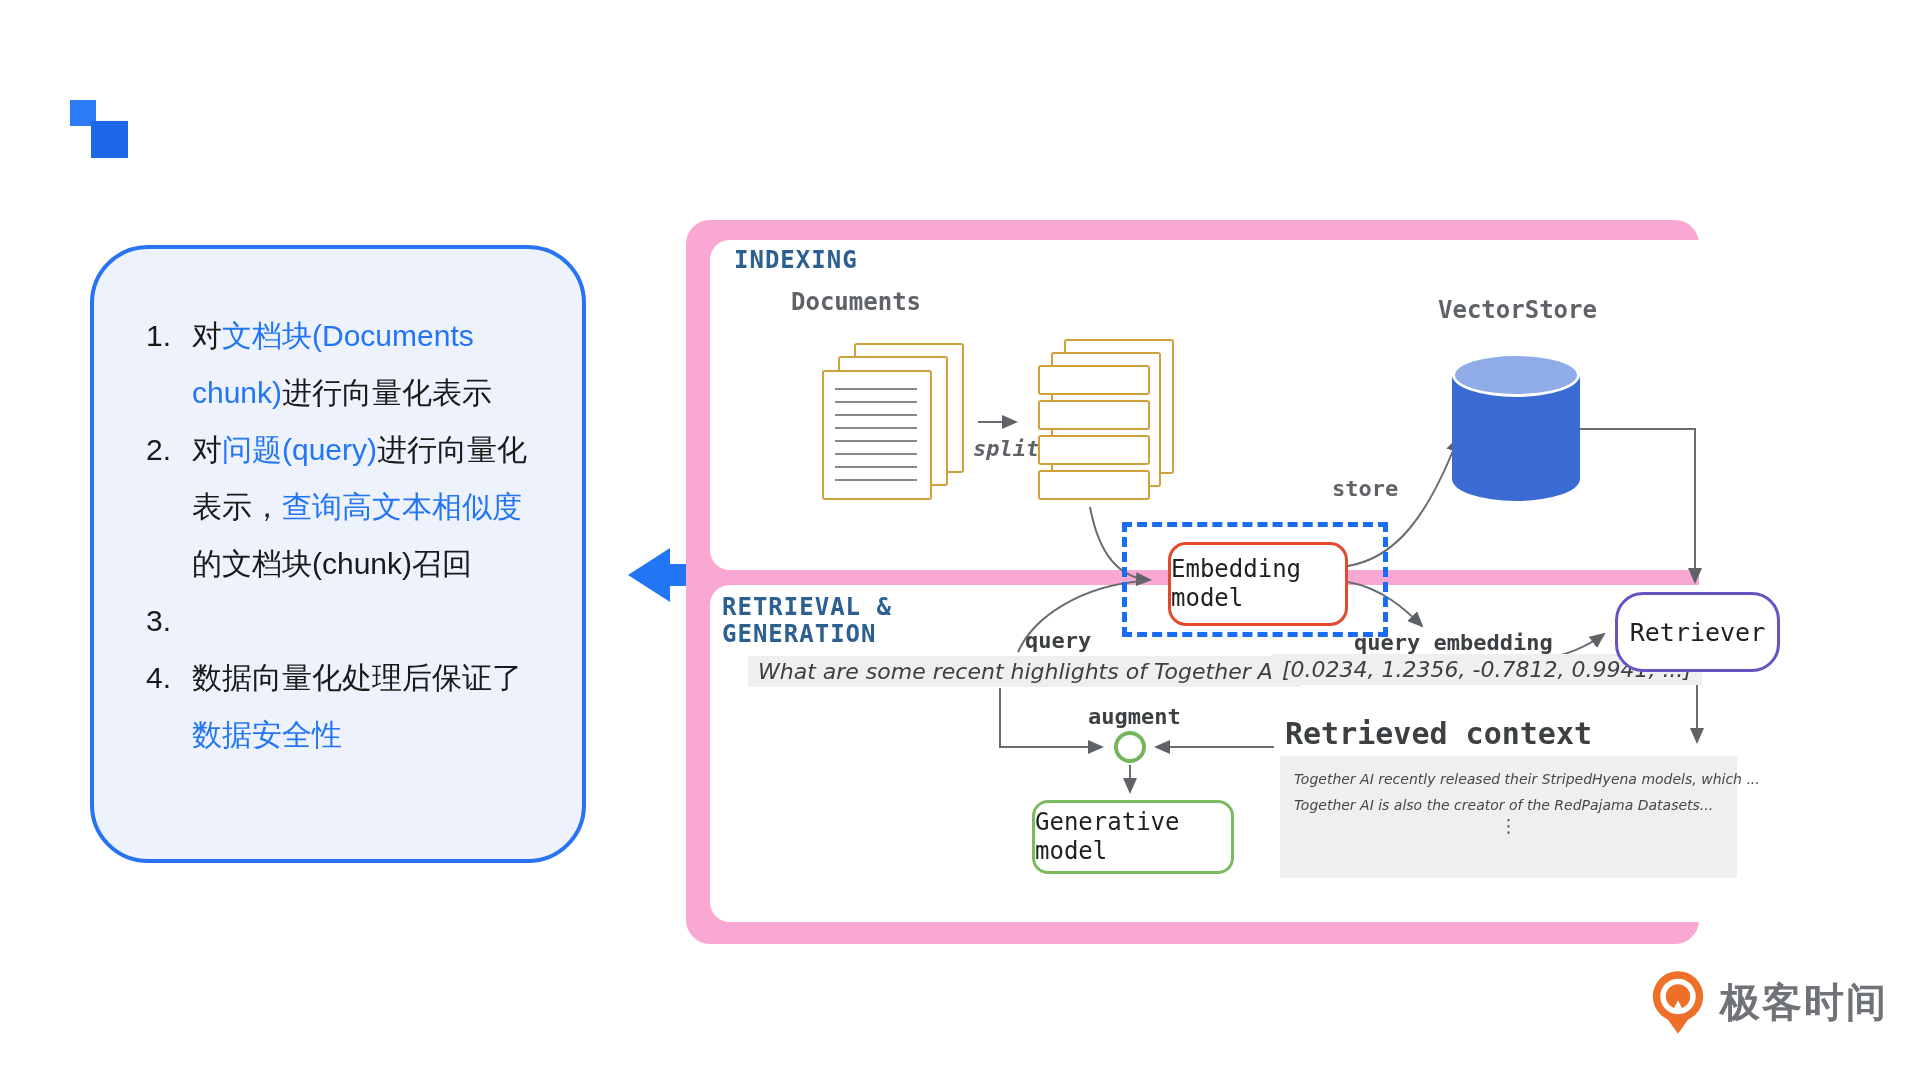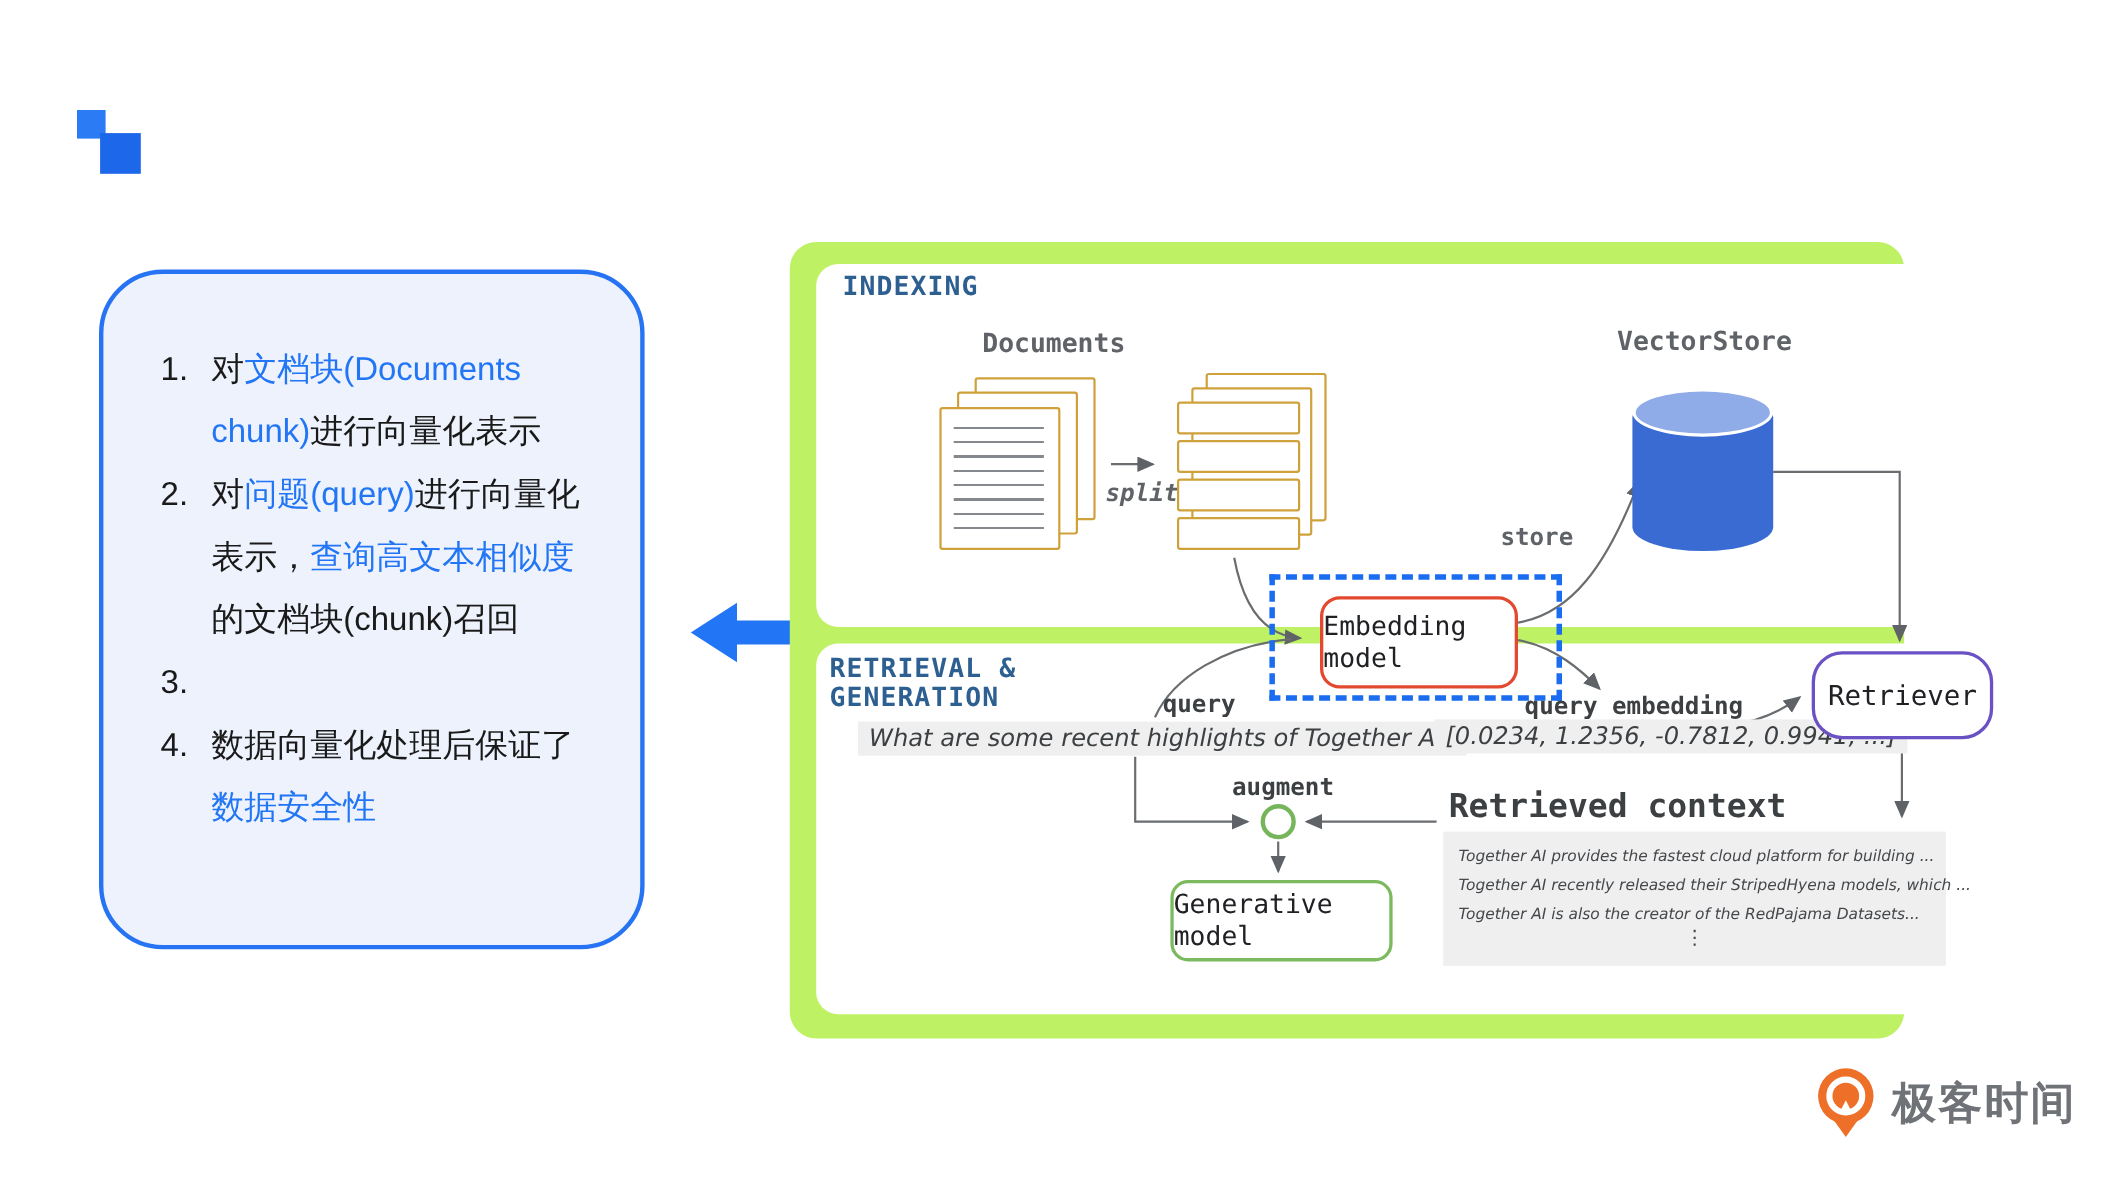--- a/index.html
+++ b/index.html
@@ -20,21 +20,21 @@
   .note-item{display:flex;font-size:30px;line-height:57px;color:#1a1a1a;}
   .note-num{width:46px;flex:none;}
   .note-body{width:352px;}
   .note-body .hl{color:#2276f5;}
 
   
   .big-arrow{position:absolute;left:620px;top:540px;}
 
   
   .diagram{position:absolute;left:686px;top:220px;width:1013px;height:724px;
-           background:#bef264;border-radius:24px;margin-left:32px;}
+           background:#f9a8d4;border-radius:24px;}
   .panel{position:absolute;background:#ffffff;border-radius:20px;}
   .panel-indexing{left:24px;top:20px;width:1098px;height:330px;}
   .panel-retrieval{left:24px;top:365px;width:1098px;height:337px;}
   .d-label{position:absolute;font-family:"DejaVu Sans Mono",monospace;font-weight:700;}
   .section-label{color:#2d6091;font-size:24px;letter-spacing:1px;}
   .gray-label{color:#5f6368;font-size:24px;}
   .dark-label{color:#3c4043;font-size:22px;}
 
   .connectors{position:absolute;left:0;top:0;pointer-events:none;}
 
@@ -146,21 +146,21 @@
         <path d="M852,440 C880,436 902,426 918,414" marker-end="url(#ah)"></path>
         <path d="M894,209 H1009 V362" marker-end="url(#ah)"></path>
         <path d="M1011,454 V522" marker-end="url(#ah)"></path>
         <path d="M314,468 V527 H416" marker-end="url(#ah)"></path>
         <path d="M588,527 H470" marker-end="url(#ah)"></path>
         <path d="M444,545 V572" marker-end="url(#ah)"></path>
       </g>
     </svg>
 
     <span class="d-label section-label" style="left:48px;top:26px;">INDEXING</span>
-    <span class="d-label gray-label" style="left:105px;top:78px;width:200px;text-align:right;">Documents</span>
+    <span class="d-label gray-label" style="left:105px;top:68px;width:200px;text-align:left;">Documents</span>
 
     <div class="doc-stack">
       <div class="doc-page" style="left:32px;top:0;"></div>
       <div class="doc-page" style="left:16px;top:13px;"></div>
       <div class="doc-page" style="left:0;top:27px;">
         <div class="doc-lines"></div>
       </div>
     </div>
 
     <span class="d-label gray-label" style="left:287px;top:216px;font-size:22px;font-style:italic;">split</span>
@@ -193,21 +193,20 @@
     <div class="handwrite query-text">What are some recent highlights of Together AI?</div>
 
     <span class="d-label dark-label" style="left:668px;top:410px;">query embedding</span>
     <div class="handwrite vector-text">[0.0234, 1.2356, -0.7812, 0.9941, ...]</div>
 
     <div class="node-box retriever-box">Retriever</div>
 
     <span class="d-label ctx-heading" style="position:absolute;">Retrieved context</span>
     <div class="context-box">
       <div class="ctx-lines">
-          <div class="ctx-line">Together AI provides the fastest cloud platform for building ...</div>
           <div class="ctx-line">Together AI recently released their StripedHyena models, which ...</div>
           <div class="ctx-line">Together AI is also the creator of the RedPajama Datasets...</div>
         </div>
       <div class="ctx-ellipsis">⋮</div>
     </div>
 
     <span class="d-label dark-label" style="left:402px;top:484px;">augment</span>
     <div class="augment-circle"></div>
 
     <div class="node-box generative-box">Generative model</div>

